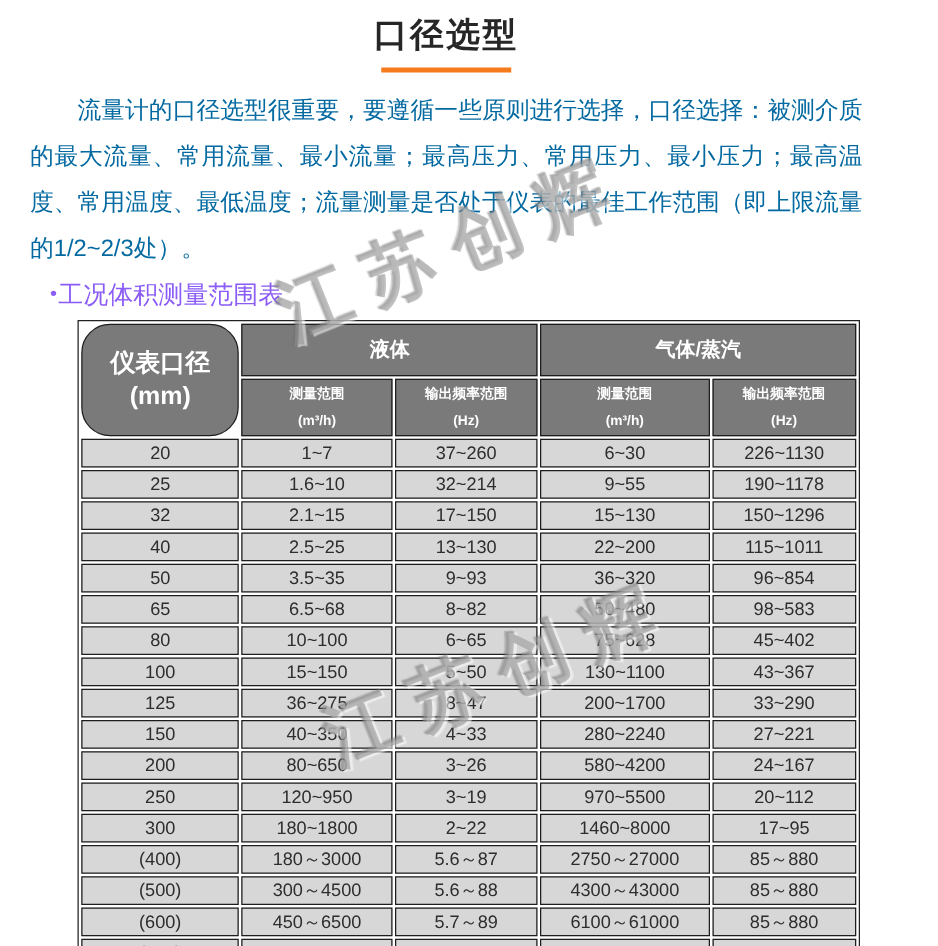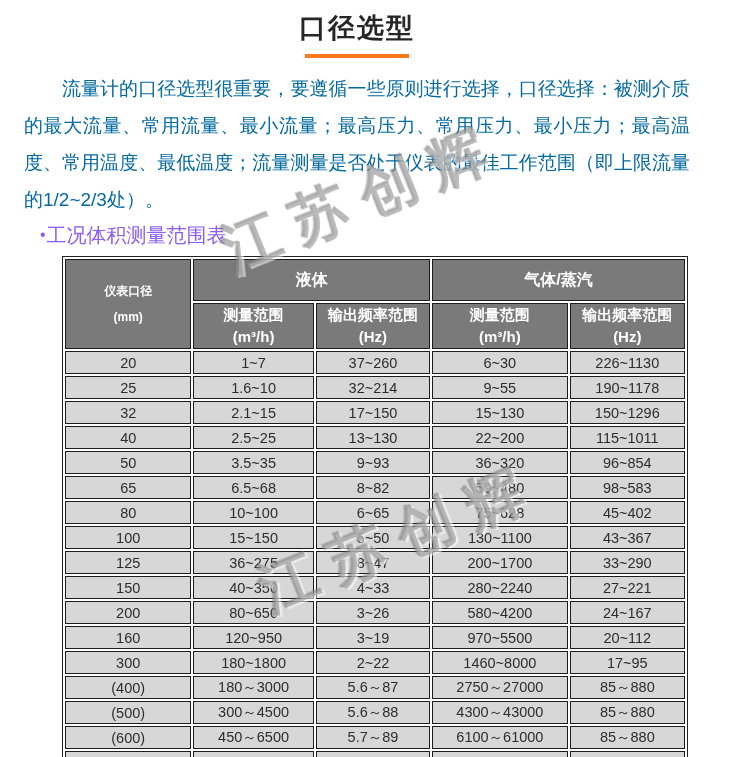--- a/index.html
+++ b/index.html
@@ -55,23 +55,23 @@
     text-align: center;
     padding: 0;
     overflow: hidden;
     white-space: nowrap;
   }
   th.hdr {
     background: #7a7a7a;
     color: #ffffff;
     font-weight: bold;
   }
-  th.corner { font-size: 12px; line-height: 26px; }
+  th.corner { font-size: 20px; line-height: 26px; border-radius: 23px; }
   th.group  { font-size: 16px; height: 40px; }
-  th.sub    { font-size: 15px; height: 44px; line-height: 22px; }
+  th.sub    { font-size: 11px; height: 44px; line-height: 22px; }
   tbody td {
     background: #d7d7d7;
     color: #2d2d2d;
     font-size: 14.5px;
     height: 21px;
   }
   .watermark {
     position: absolute;
     font-size: 58px;
     font-weight: bold;
@@ -209,21 +209,21 @@
           <td>27~221</td>
         </tr>
         <tr>
           <td>200</td>
           <td>80~650</td>
           <td>3~26</td>
           <td>580~4200</td>
           <td>24~167</td>
         </tr>
         <tr>
-          <td>160</td>
+          <td>250</td>
           <td>120~950</td>
           <td>3~19</td>
           <td>970~5500</td>
           <td>20~112</td>
         </tr>
         <tr>
           <td>300</td>
           <td>180~1800</td>
           <td>2~22</td>
           <td>1460~8000</td>

